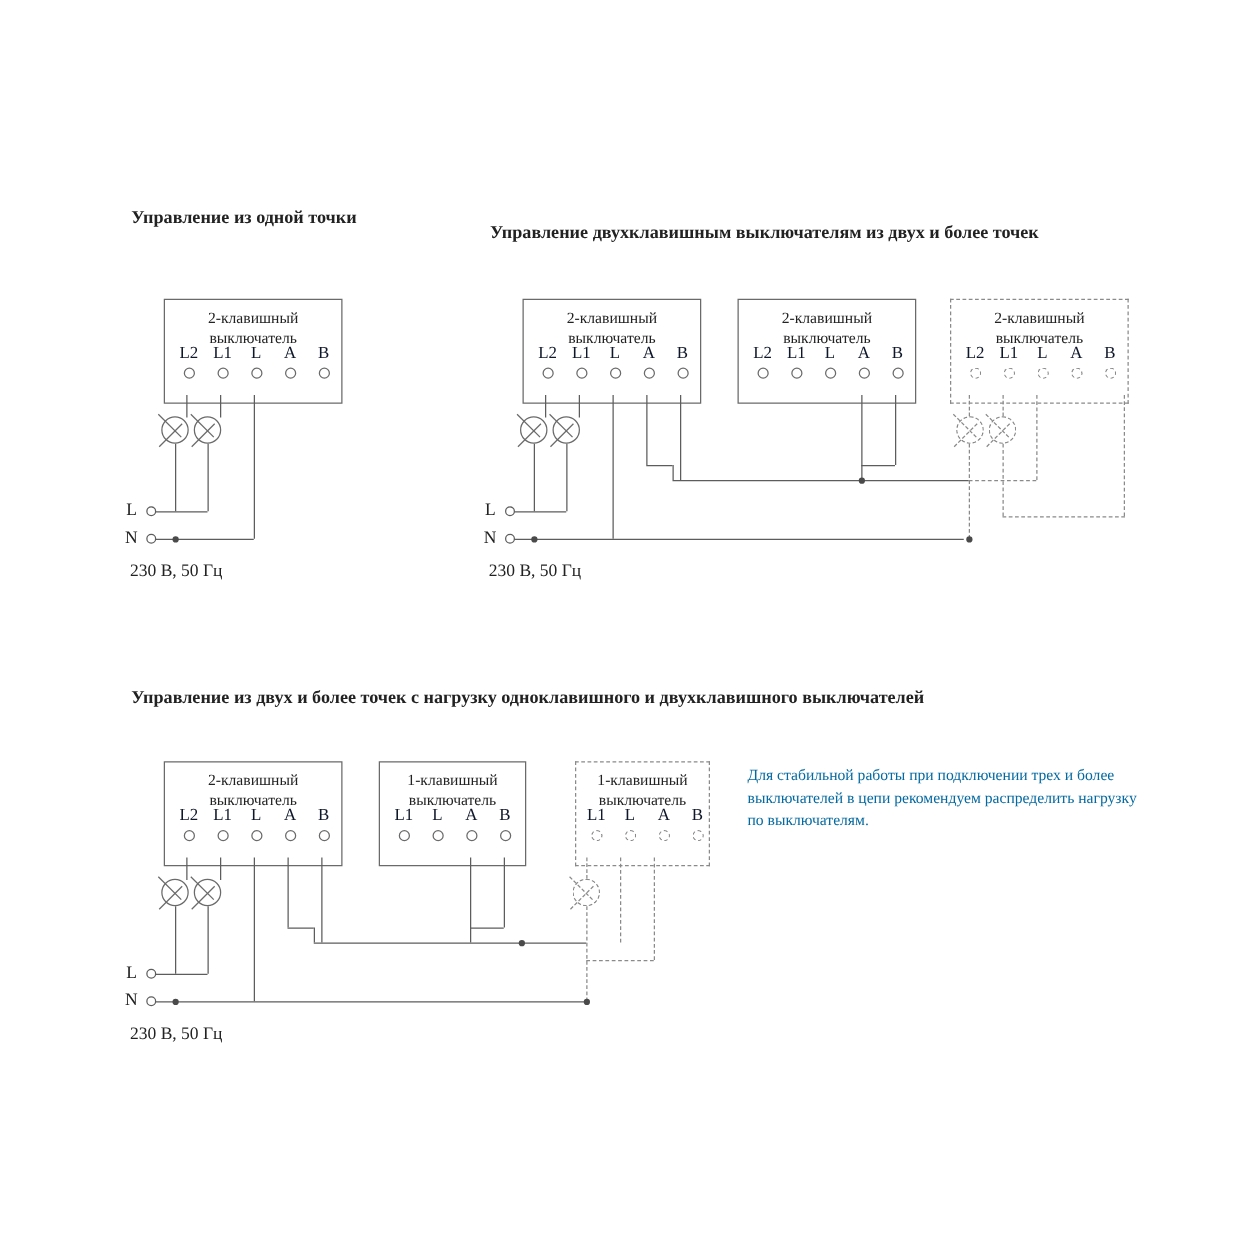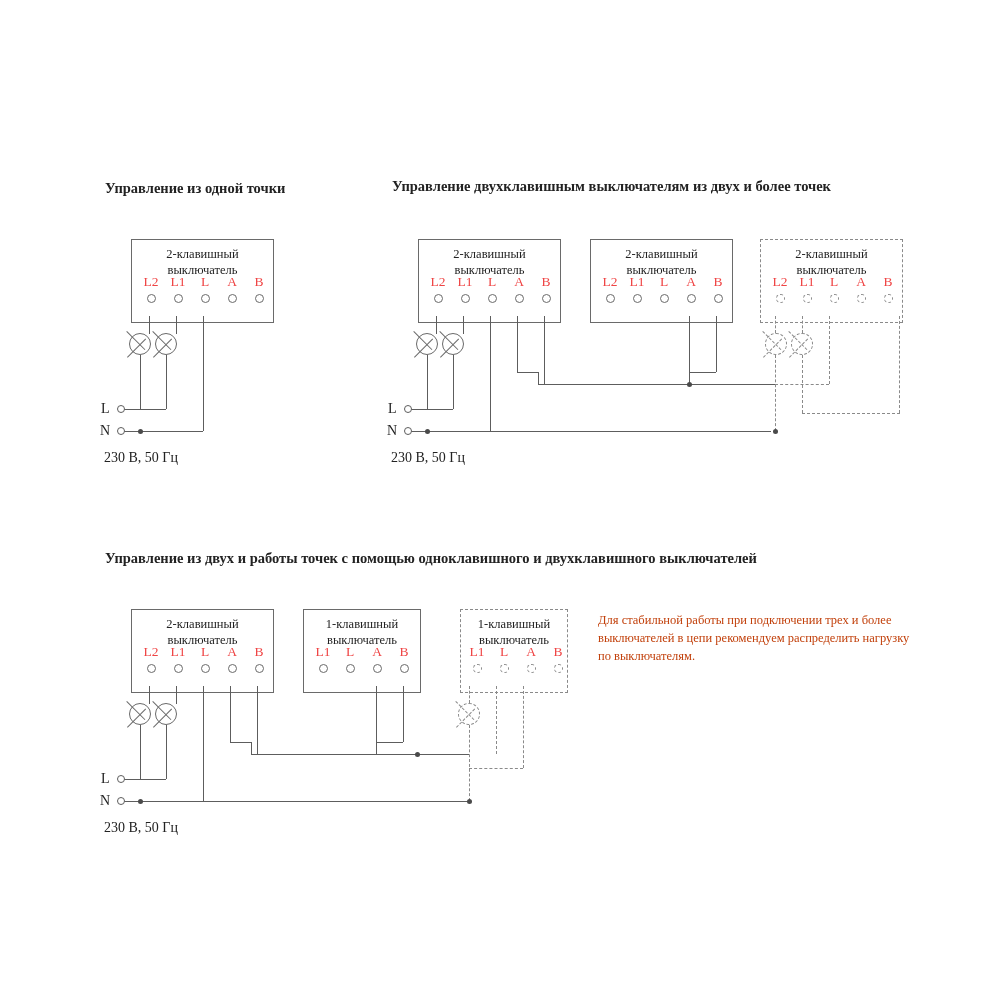--- a/index.html
+++ b/index.html
@@ -33,21 +33,21 @@
     font-family: "Liberation Serif", serif;
     font-size: 14px;
     color: #222;
     white-space: nowrap;
   }
   .note {
     position: absolute;
     font-family: "Liberation Serif", serif;
     font-size: 12.5px;
     line-height: 1.45;
-    color: #c2410c;
+    color: #0369a1;
     width: 320px;
   }
   
   .switch {
     position: absolute;
     border: 1px solid #6a6a6a;
     background: #fff;
     box-sizing: border-box;
   }
   .switch.dashed {
@@ -68,21 +68,21 @@
     bottom: 0;
     height: 47px;
   }
   .term {
     position: absolute;
     width: 26px;
     text-align: center;
   }
   .term .lbl {
     font-size: 13.5px;
-    color: #ef4444;
+    color: #0f172a;
     line-height: 14px;
   }
   .term .dot {
     width: 9px; height: 9px;
     border: 1px solid #6a6a6a;
     border-radius: 50%;
     background: #fff;
     margin: 5px auto 0 auto;
     box-sizing: border-box;
   }
@@ -147,21 +147,21 @@
     font-size: 14px;
     font-family: "Liberation Serif", serif;
     color: #222;
   }
 </style>
 </head>
 <body>
 
 <div class="page">
 
-  <div class="heading" style="left:105px; top:180px;">Управление из одной точки</div>
+  <div class="heading" style="left:105px; top:166px;">Управление из одной точки</div>
 
   <div class="switch" style="left:131px; top:239px; width:143px; height:84px;">
     <div class="title">
       <span>2-клавишный</span><br>
       <span>выключатель</span>
     </div>
     <div class="terminals">
       <div class="term" style="left:6px; top:0;">
         <div class="lbl">L2</div>
         <div class="dot"></div>
@@ -344,21 +344,21 @@
   <div class="dash v" style="left:775px; top:355px; height:76px;"></div>
   <div class="dash v" style="left:802px; top:355px; height:58px;"></div>
   <div class="dash h" style="left:802px; top:413px; width:98px;"></div>
   <div class="dash v" style="left:899px; top:316px; height:97px;"></div>
   <div class="dash v" style="left:829px; top:316px; height:68px;"></div>
   <div class="dash h" style="left:775px; top:384px; width:54px;"></div>
   <div class="node" style="left:773px; top:429px;"></div>
 
   <div class="caption" style="left:391px; top:450px;">230 В, 50 Гц</div>
 
-  <div class="heading" style="left:105px; top:550px;">Управление из двух и работы точек с помощью одноклавишного и двухклавишного выключателей</div>
+  <div class="heading" style="left:105px; top:550px;">Управление из двух и более точек с нагрузку одноклавишного и двухклавишного выключателей</div>
 
   <div class="switch" style="left:131px; top:609px; width:143px; height:84px;">
     <div class="title">
       <span>2-клавишный</span><br>
       <span>выключатель</span>
     </div>
     <div class="terminals">
       <div class="term" style="left:6px;">
         <div class="lbl">L2</div>
         <div class="dot"></div>

